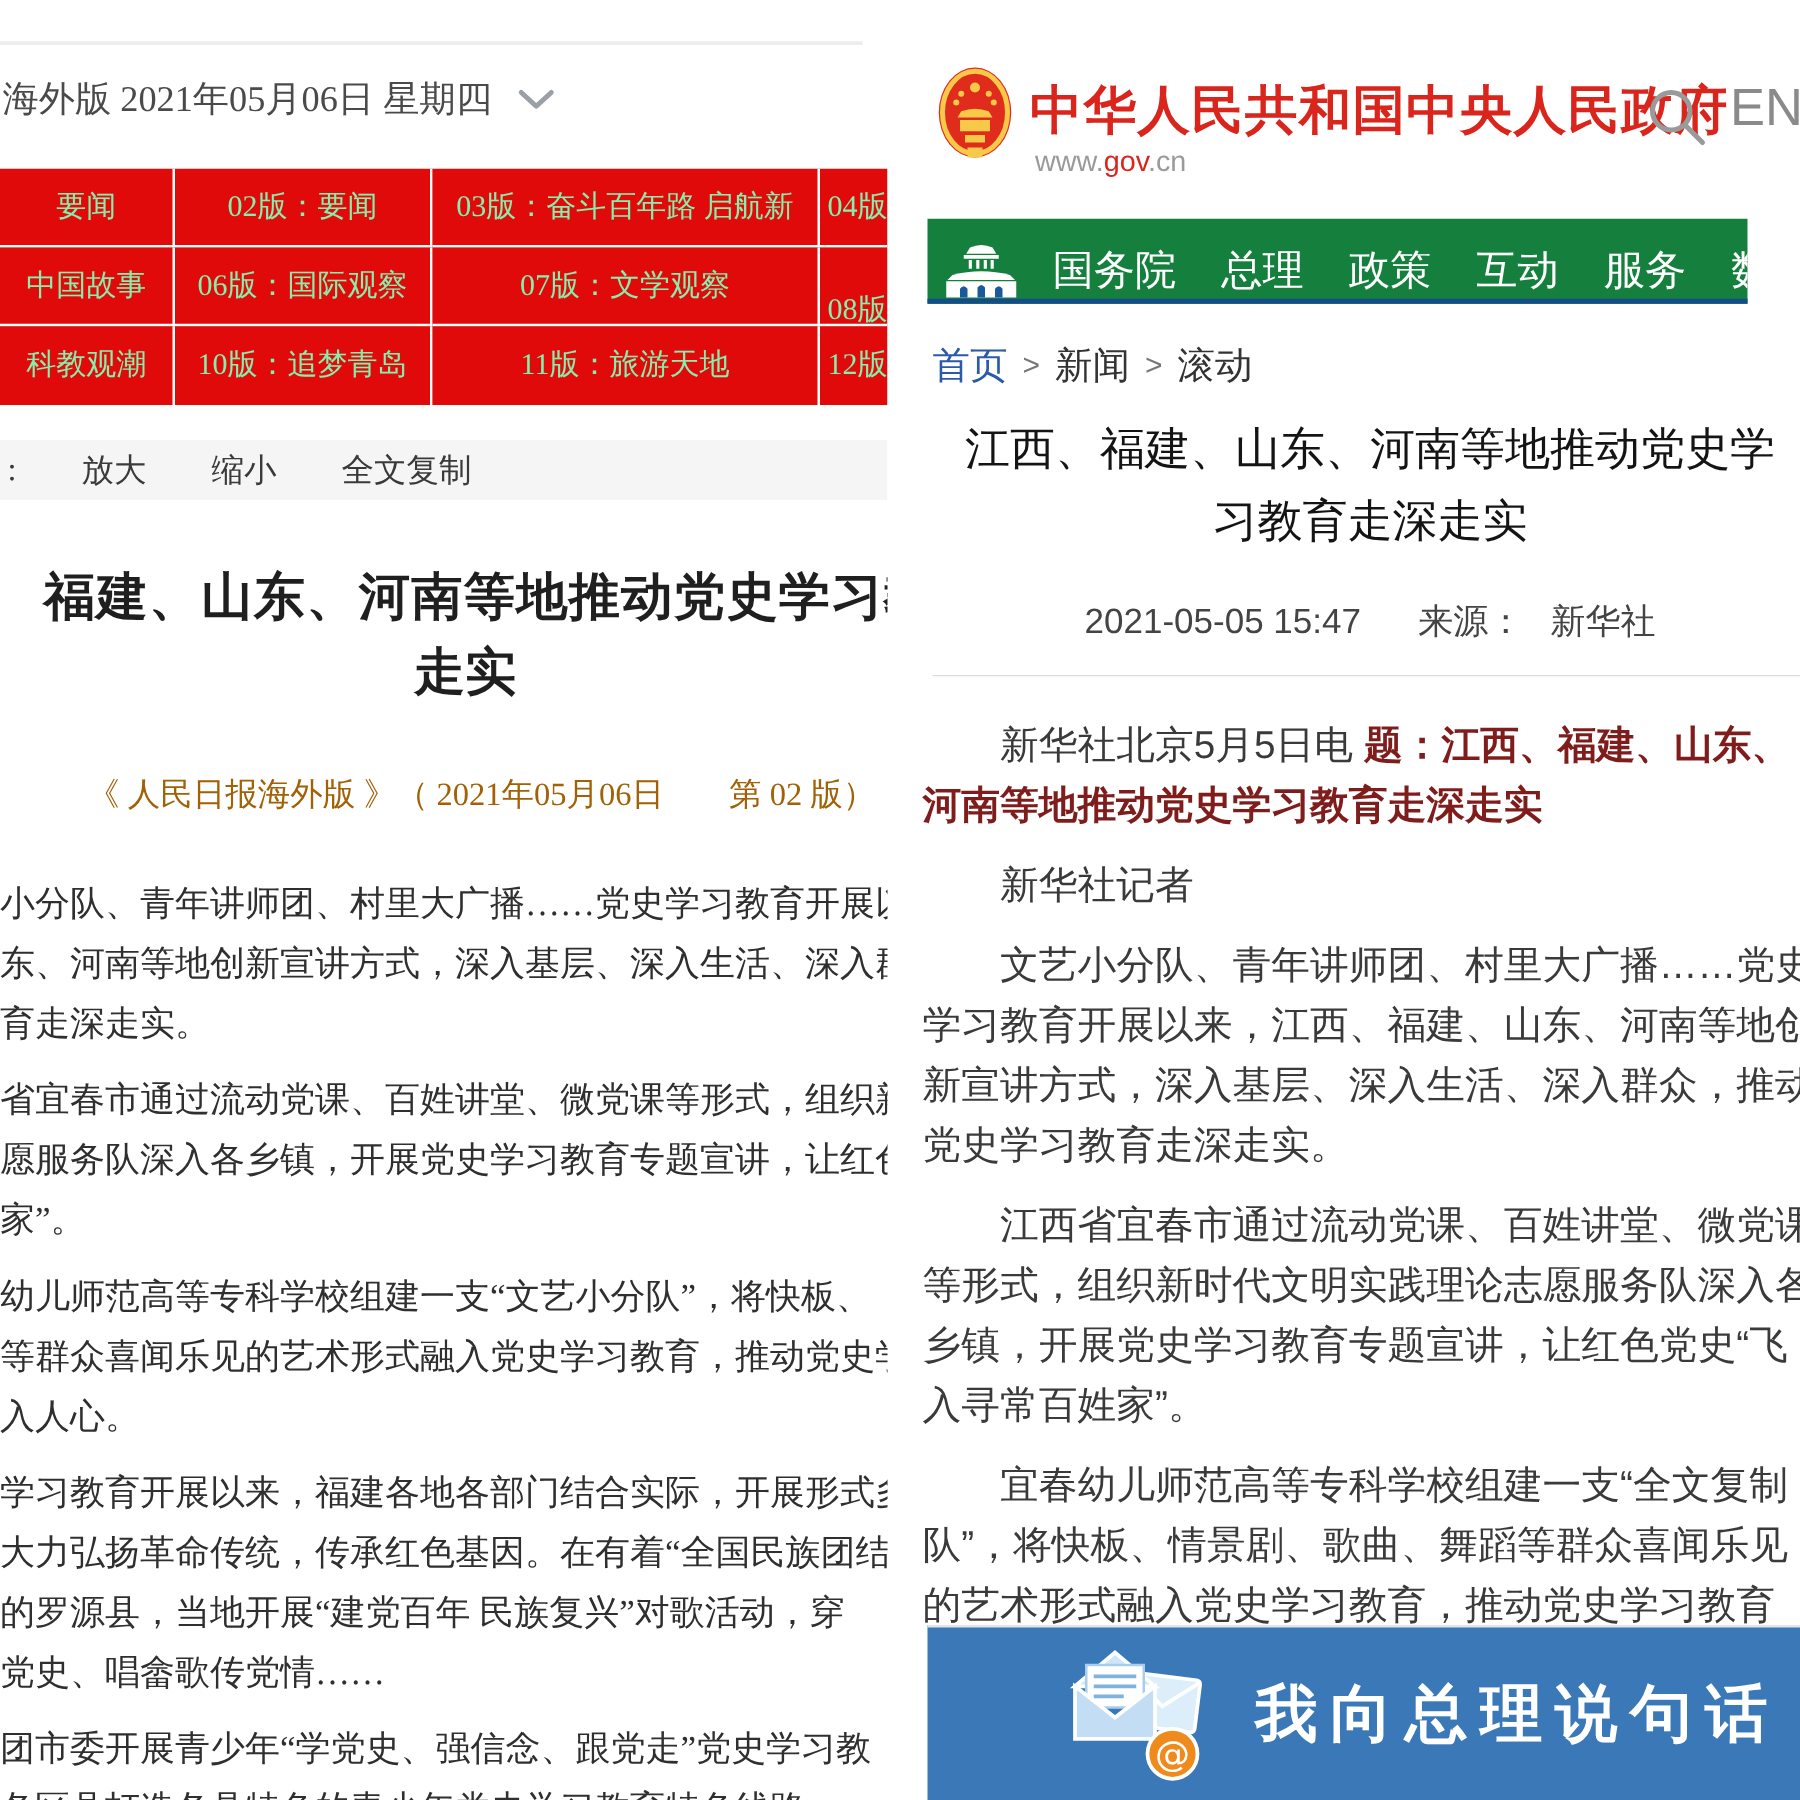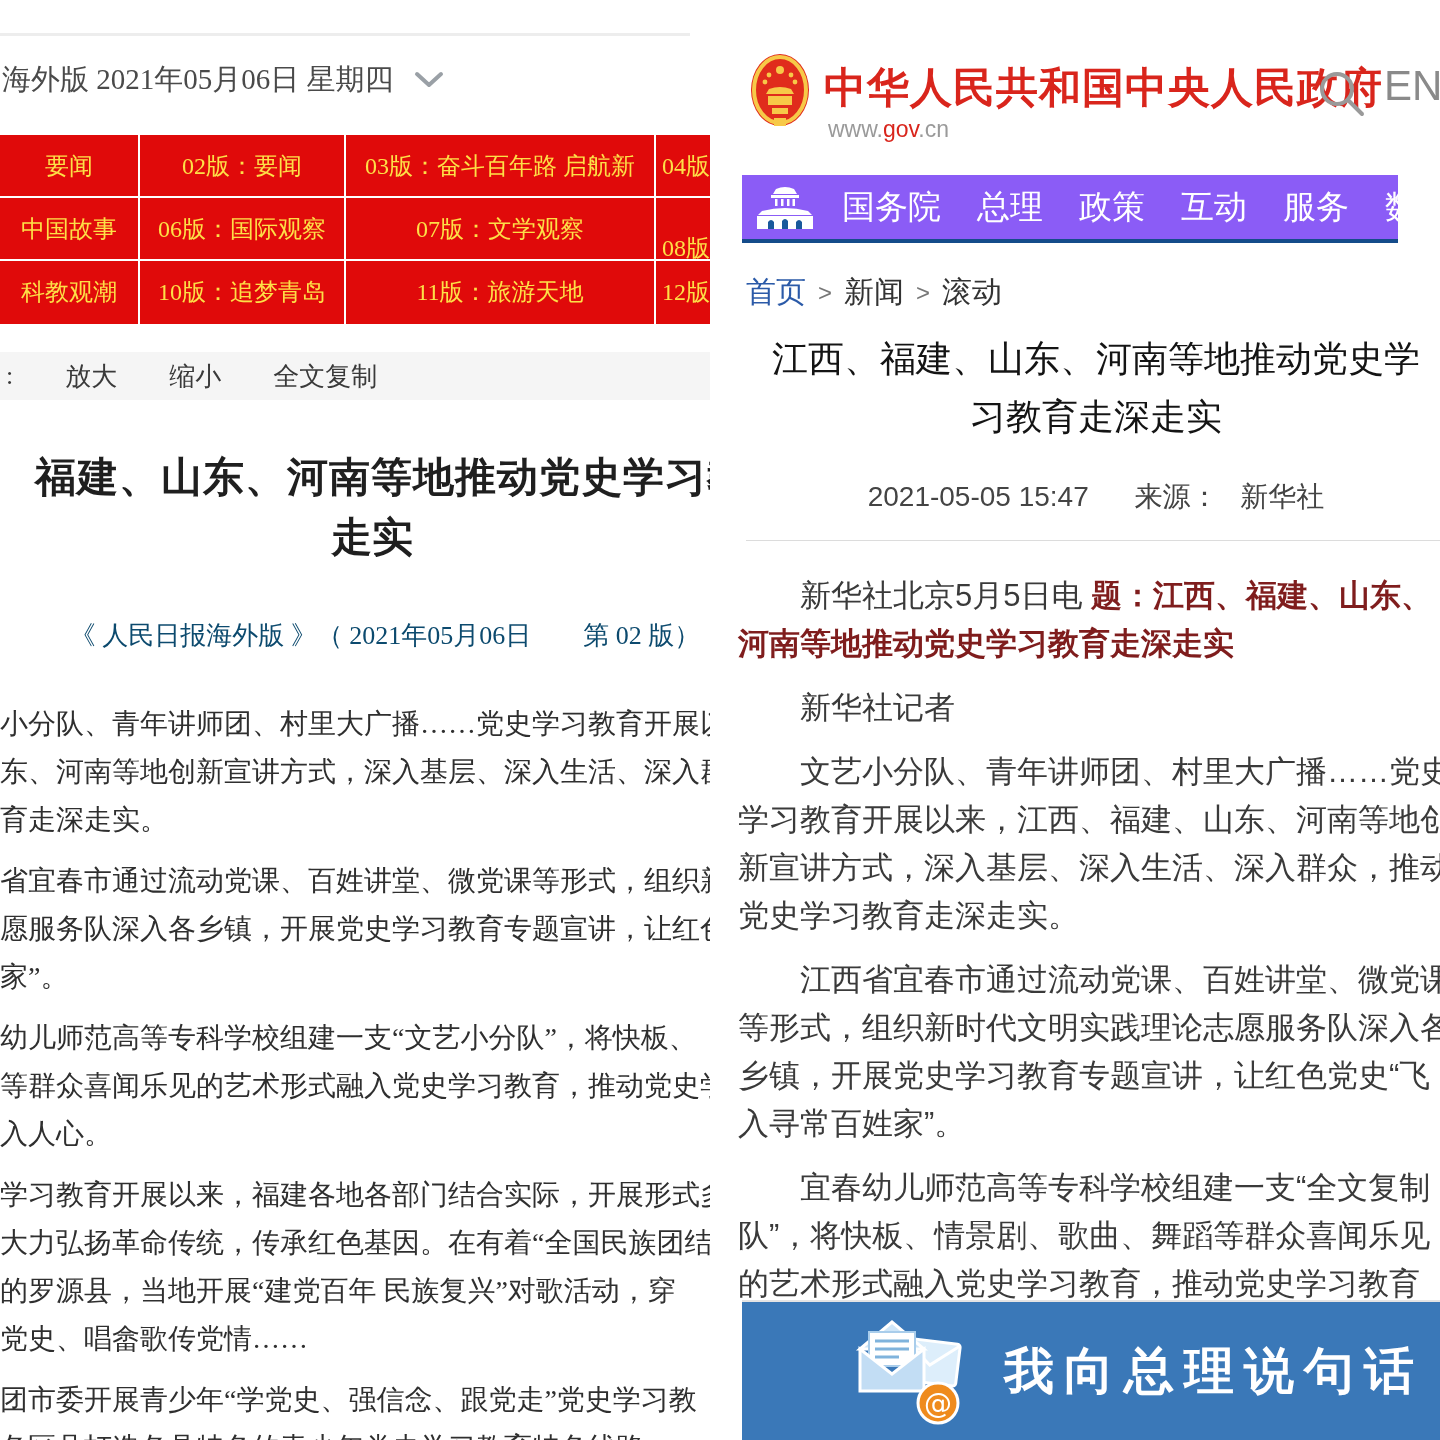--- a/index.html
+++ b/index.html
@@ -8,56 +8,56 @@
   .serif { font-family:"Liberation Serif","DejaVu Serif",serif; }
 
   
   .left-pane { position:absolute; left:0; top:0; width:710px; height:1440px; overflow:hidden; background:#fff; }
   .l-hairline { position:absolute; top:33px; left:0; width:690px; height:3px; background:#ededed; }
   .l-daterow { position:absolute; top:60px; left:2px; font-size:29px; color:#4a4a4a; white-space:nowrap; display:flex; align-items:center; }
   .l-daterow svg { margin-left:20px; }
 
   .l-grid { position:absolute; top:135px; left:0; width:710px; }
   .grow { display:grid; grid-template-columns:140px 206px 310px 54px; }
-  .cell { background:#e00a0a; color:#fde047; font-size:24px; height:63px; line-height:63px;
+  .cell { background:#e00a0a; color:#86efac; font-size:24px; height:63px; line-height:63px;
           text-align:center; white-space:nowrap; overflow:hidden;
           border-right:2px solid #fff; border-bottom:2px solid #fff;
           font-family:"Liberation Serif","DejaVu Serif",serif; cursor:pointer; }
   .grow .cell:last-child { border-right:none; text-align:right; padding-left:6px; }
   .grow:last-child .cell { border-bottom:none; }
   .cell.low { line-height:100px; }
 
   .l-toolbar { position:absolute; top:352px; left:0; width:710px; height:48px; background:#f5f5f5;
                display:flex; align-items:center; gap:52px; padding-left:6px;
                font-size:26px; color:#3a3a3a; }
   .l-toolbar .titem { cursor:pointer; font-family:"Liberation Serif","DejaVu Serif",serif; }
 
   .l-title1 { position:absolute; top:450px; left:0; width:760px; padding-left:35px; white-space:nowrap;
               font-size:41px; font-weight:bold; color:#1f1f1f; letter-spacing:1px; }
   .l-title2 { position:absolute; top:510px; left:0; width:744px; text-align:center;
               font-size:41px; font-weight:bold; color:#1f1f1f; }
   .l-byline { position:absolute; top:618px; left:0; width:770px; text-align:center;
-              font-size:26px; color:#0c4a6e; white-space:nowrap; }
+              font-size:26px; color:#a16207; white-space:nowrap; }
   .l-body { position:absolute; top:700px; left:0; width:710px; }
   .bline { font-size:28px; color:#2f2f2f; line-height:48px; white-space:nowrap; }
   .bline.gap { margin-top:13px; }
 
   
   .right-pane { position:absolute; left:720px; top:0; width:720px; height:1440px; overflow:hidden; background:#fff;margin-left:16px; }
 
   .r-emblem { position:absolute; left:13px; top:52px; }
   .r-sitetitle { position:absolute; left:88px; top:60px; font-size:42px; font-weight:bold;
                  color:#d9251c; white-space:nowrap; letter-spacing:1px; }
   .r-url { position:absolute; left:92px; top:116px; font-size:23px; color:#9a9a9a; }
   .r-url .gov { color:#d9251c; }
   .r-search { position:absolute; left:580px; top:68px; cursor:pointer; }
   .r-en { position:absolute; left:648px; top:62px; font-size:42px; color:#8a8a8a; cursor:pointer; }
 
-  .r-nav { position:absolute; left:6px; top:175px; width:656px; height:68px; background:#8b5cf6;
-           border-bottom:4px solid #144c8a; display:flex; align-items:center; overflow:hidden; }
+  .r-nav { position:absolute; left:6px; top:175px; width:656px; height:68px; background:#15803d;
+           border-bottom:4px solid #144c8a; display:flex; align-items:flex-end; overflow:hidden; }
   .r-nav svg { margin-left:12px; flex:none; }
   .nitems { display:flex; gap:36px; margin-left:26px; white-space:nowrap; }
   .nitem { color:#fff; font-size:33px; cursor:pointer; }
 
   .r-crumbs { position:absolute; left:10px; top:272px; font-size:30px; color:#333; display:flex; align-items:center; }
   .bc { cursor:pointer; }
   .bc.blink { color:#2b5aa8; }
   .bc.sep { color:#777; padding:0 12px; font-size:24px; cursor:default; }
 
   .r-title { position:absolute; left:0; top:330px; width:720px; text-align:center;

